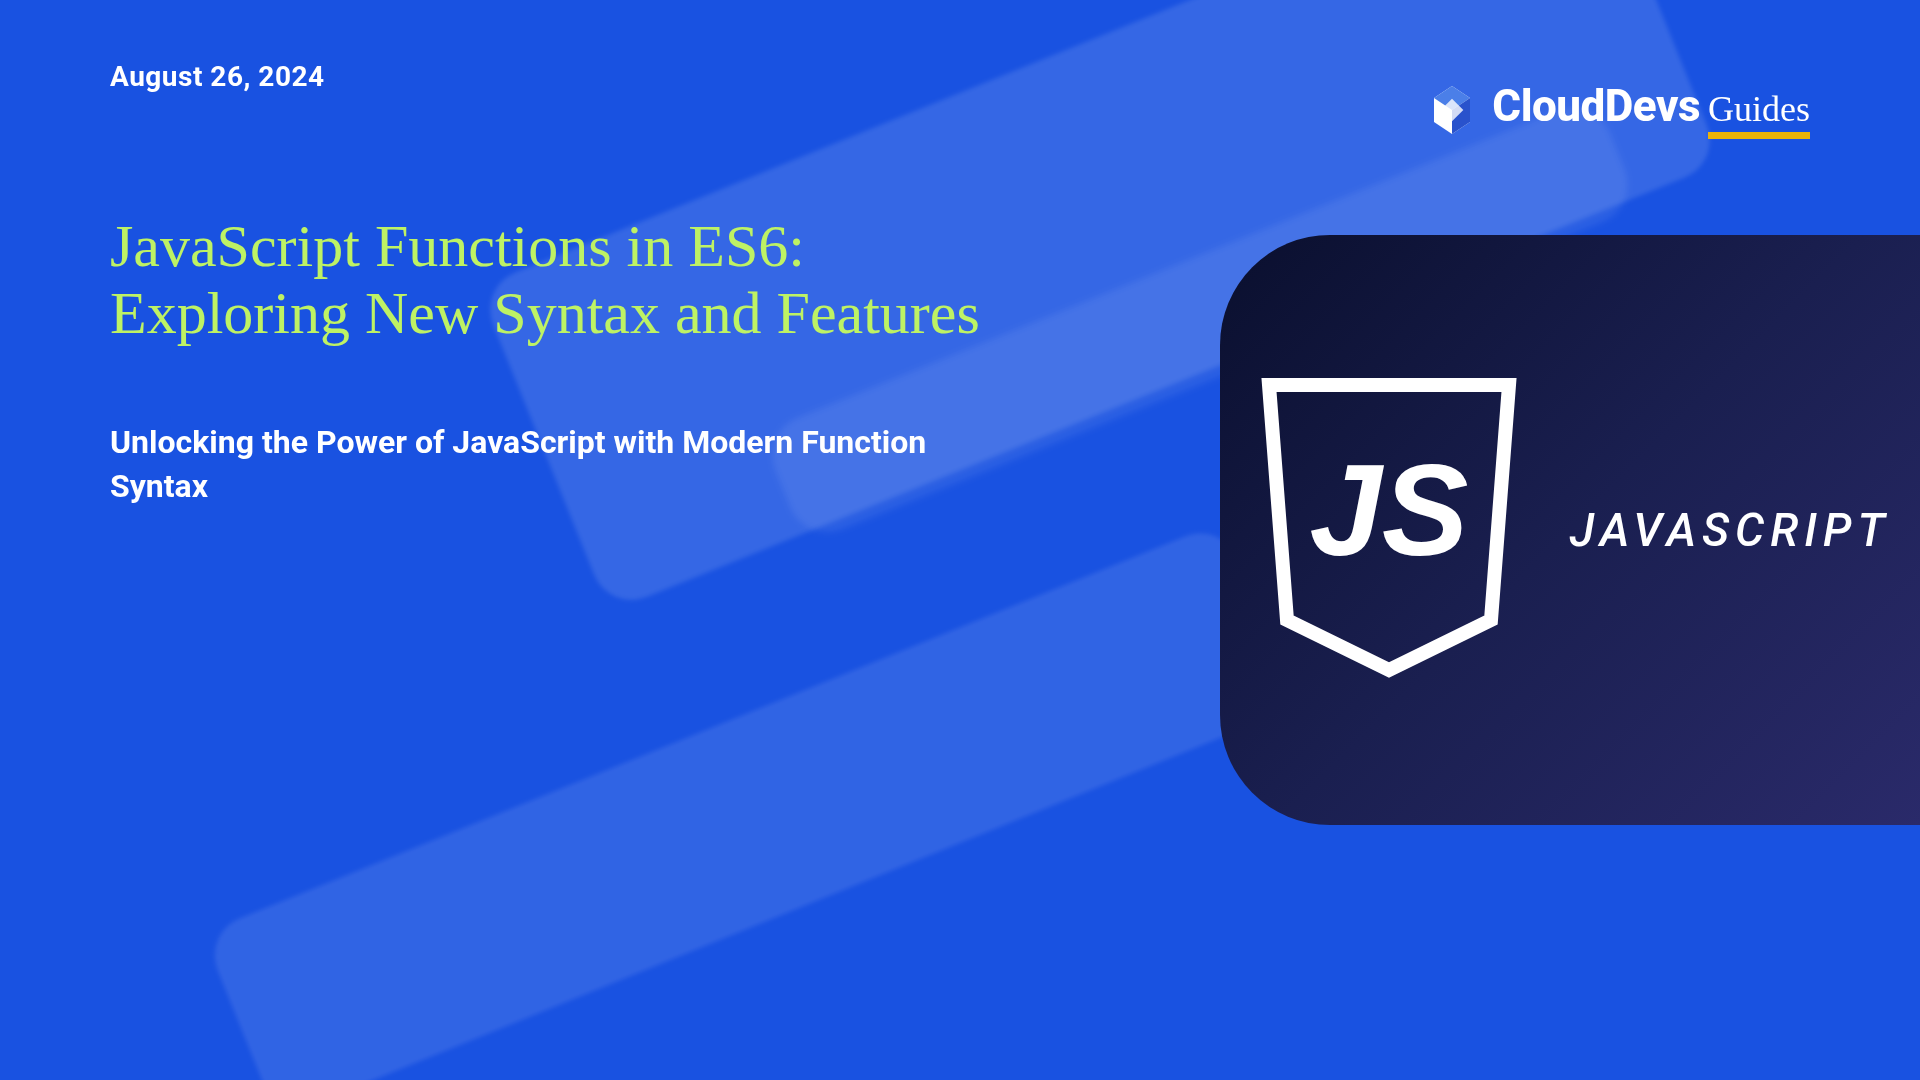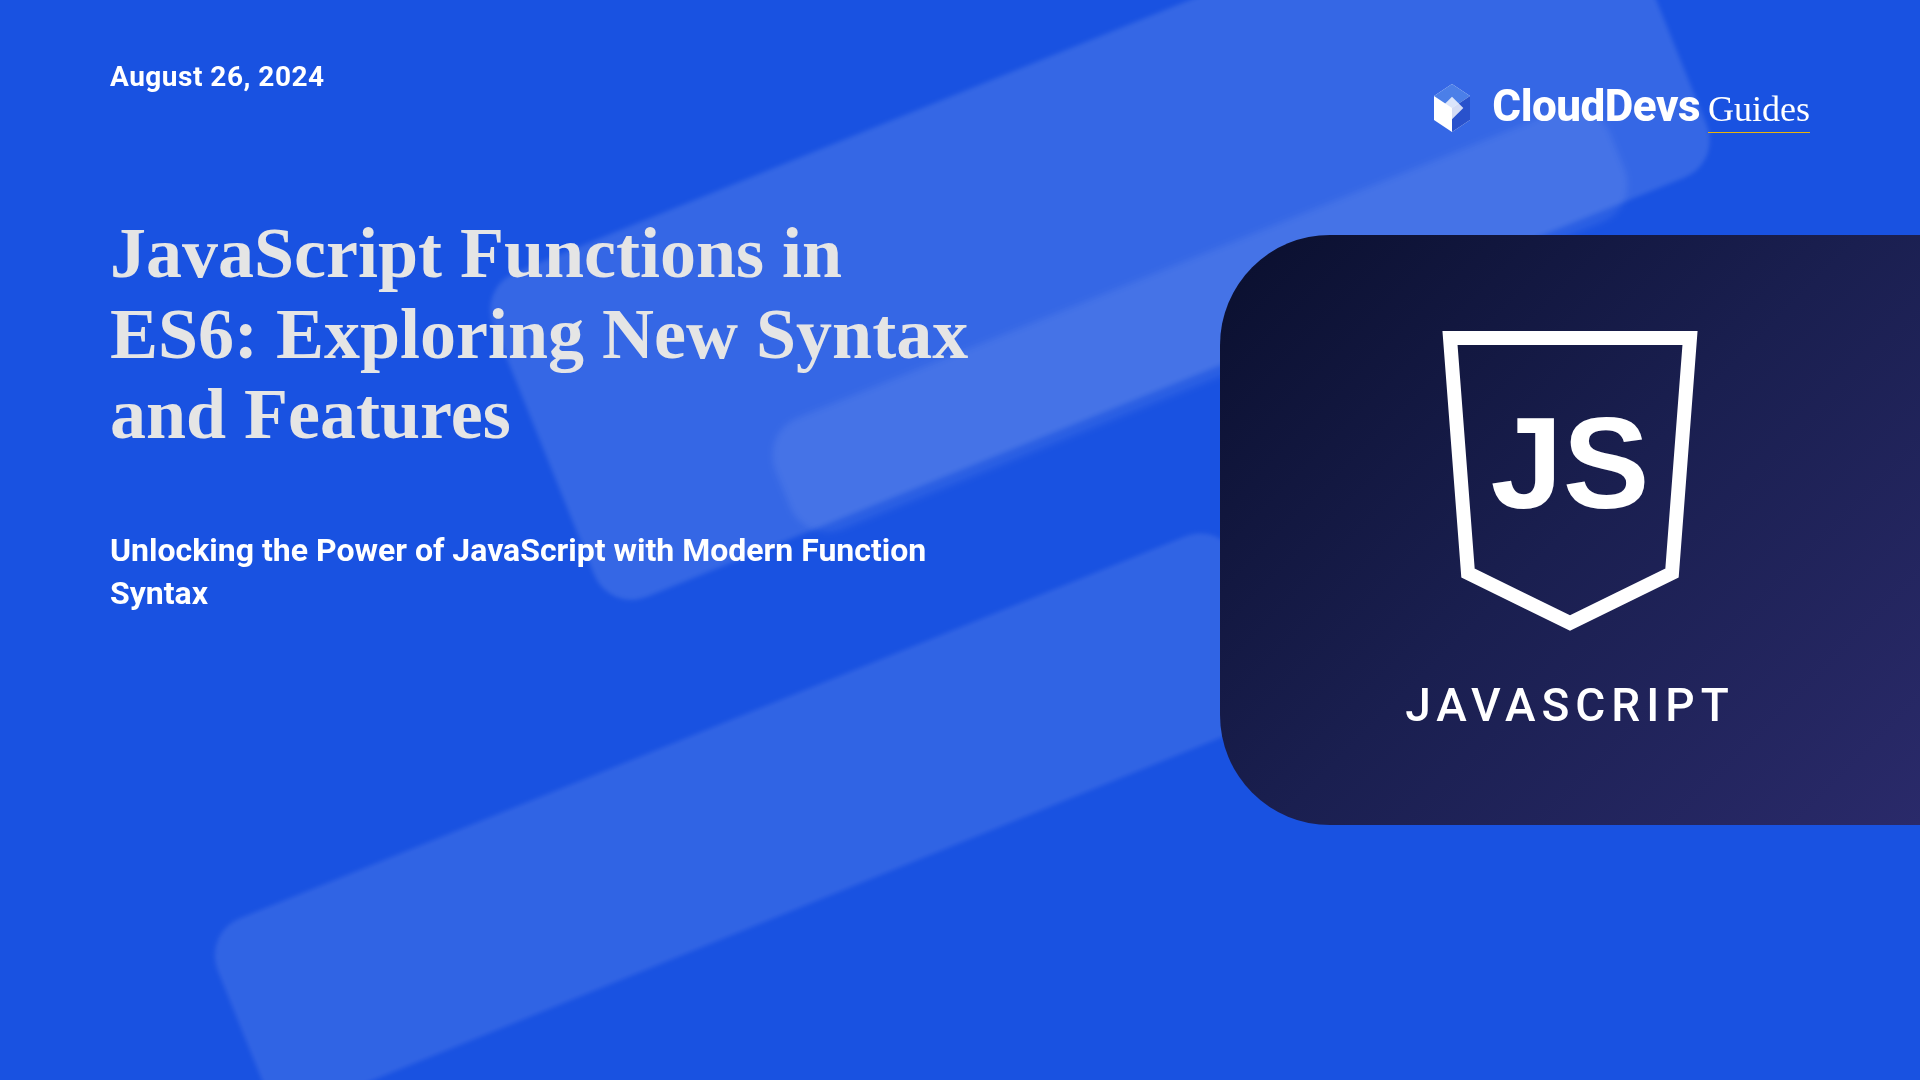--- a/index.html
+++ b/index.html
@@ -63,45 +63,45 @@
   }
   
   .date {
     color: #ffffff;
     font-size: 28px;
     font-weight: 700;
     letter-spacing: 0.5px;
   }
   
   .title {
-    color: #e5e5e5;
+    color: #bef264;
     font-family: Georgia, 'Times New Roman', serif;
-    font-size: 72px;
-    font-weight: 700;
+    font-size: 60px;
+    font-weight: 400;
     line-height: 1.12;
     margin-top: 120px;
     max-width: 880px;
   }
   
   .subtitle {
     color: #ffffff;
     font-size: 32px;
     font-weight: 700;
     margin-top: 74px;
     max-width: 900px;
     line-height: 1.35;
   }
   
   
   .brand {
     position: absolute;
     top: 80px;
     right: 110px;
     display: flex;
-    align-items: flex-start;
+    align-items: center;
     gap: 12px;
   }
   
   .brand-icon {
     width: 56px;
     height: 56px;
   }
   
   .brand-text {
     display: flex;
@@ -114,40 +114,40 @@
     font-size: 44px;
     font-weight: 800;
     letter-spacing: -0.5px;
   }
   
   .brand-sub {
     color: #ffffff;
     font-family: Georgia, serif;
     font-size: 36px;
     font-weight: 400;
-    border-bottom: 1px solid #eab308;
+    border-bottom: 7px solid #eab308;
     padding-bottom: 2px;
   }
   
   
   .js-card {
     position: absolute;
     top: 235px;
     right: 0;
     width: 700px;
     height: 590px;
     background: linear-gradient(135deg, #0a0f2e 0%, #1a1f50 50%, #2a2a6a 100%);
     border-top-left-radius: 110px;
     border-bottom-left-radius: 110px;
     display: flex;
-    flex-direction: column;
     align-items: center;
     justify-content: center;
     gap: 40px;
     z-index: 5;
+    font-style: italic;
   }
   
   .js-shield {
     width: 280px;
     height: 310px;
   }
   
   .js-label {
     color: #ffffff;
     font-size: 46px;

